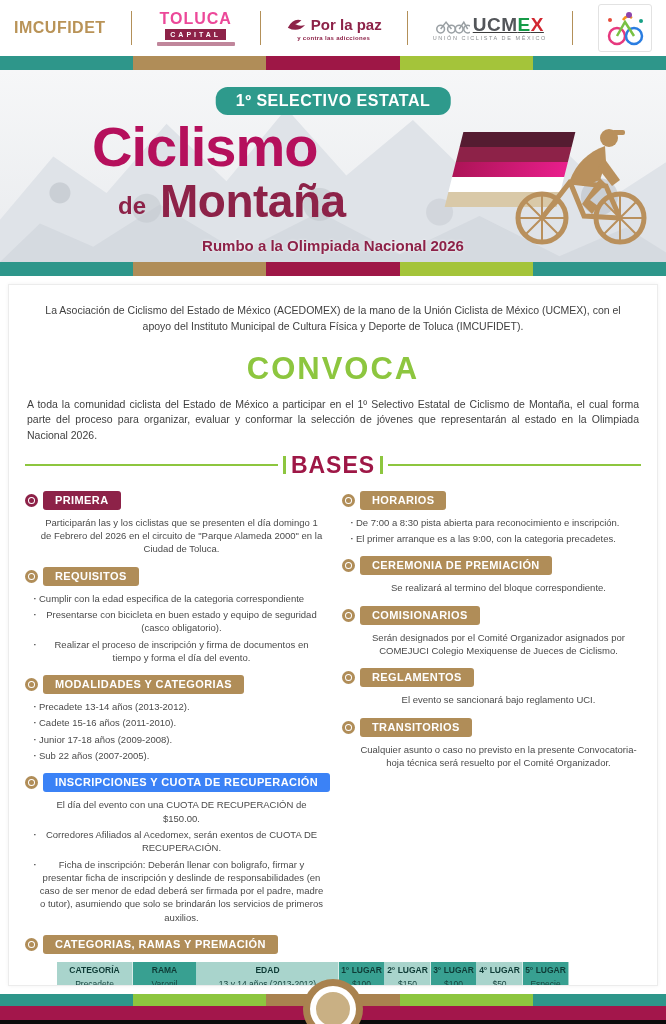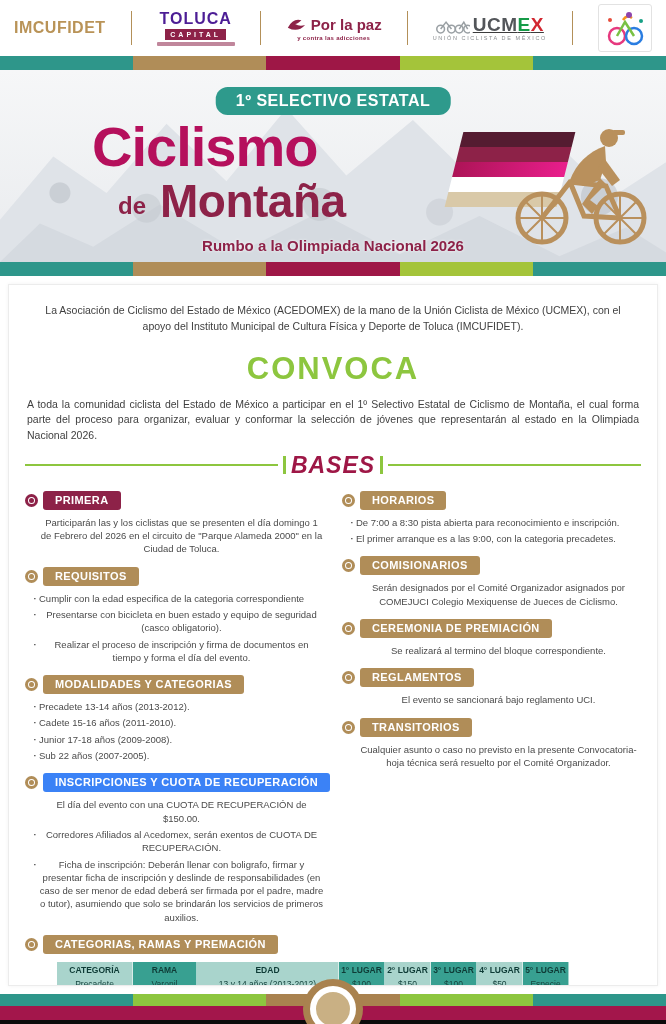--- a/index.html
+++ b/index.html
@@ -4,21 +4,21 @@
 <style>
   html,body{margin:0;padding:0;background:#fff;}
   .page{position:relative;width:666px;height:1024px;overflow:hidden;background:#fff;
         font-family:"Liberation Sans",sans-serif;color:#3c3c3c;}
 
   
   .logos{height:52px;display:flex;align-items:center;justify-content:space-between;padding:2px 14px;}
   .sep{width:1px;height:34px;background:#b39059;}
   .logo{display:flex;flex-direction:column;align-items:center;justify-content:center;line-height:1;}
   .imcufidet{font-weight:800;font-size:16px;color:#b99357;letter-spacing:.5px;}
-  .toluca-t{font-weight:800;font-size:16px;color:#4c1d95;letter-spacing:1px;}
+  .toluca-t{font-weight:800;font-size:16px;color:#ec4899;letter-spacing:1px;}
   .toluca-cap{margin-top:2px;background:#8d2248;color:#fff;font-weight:700;font-size:7px;
               letter-spacing:3px;padding:2px 5px;}
   .toluca-tag{margin-top:2px;width:78px;height:4px;background:#8d2248;opacity:.55;border-radius:1px;}
   .plp-row{display:flex;align-items:center;gap:5px;}
   .plp-title{font-weight:800;font-size:15px;color:#8d2248;}
   .plp-sub{font-size:6px;color:#8d2248;font-weight:700;margin-top:2px;letter-spacing:.3px;}
   .ucmex-row{display:flex;align-items:flex-end;gap:3px;}
   .ucmex-word{font-weight:800;font-size:19px;letter-spacing:.5px;text-decoration:underline;}
   .ucmex-gray{color:#53565a;}
   .ucmex-green{color:#169b48;}
@@ -59,21 +59,21 @@
   .cyclist{position:absolute;top:52px;right:18px;}
   .hero-tagline{position:absolute;bottom:8px;width:100%;text-align:center;font-weight:800;
       font-size:15px;color:#8d2248;text-shadow:0 0 3px rgba(255,255,255,.9);}
 
   
   .content{margin:8px 8px 0;height:702px;border:1px solid #ececec;box-shadow:0 0 4px rgba(0,0,0,.05);
       padding:14px 16px 0;box-sizing:border-box;overflow:hidden;background:#fff;}
   .intro{width:94%;margin:4px auto 0;text-align:center;font-size:10.5px;line-height:1.5;color:#3f3f3f;}
   .convoca{margin:16px 0 4px;text-align:center;font-size:31px;font-weight:800;color:#8dc63f;letter-spacing:2px;}
   .convoca-body{margin:10px 2px 8px;font-size:10.5px;line-height:1.5;text-align:justify;color:#3f3f3f;}
-  .bases-row{display:flex;align-items:center;margin:8px 0 12px;font-style:italic;}
+  .bases-row{display:flex;align-items:center;margin:8px 0 12px;}
   .bases-line{flex:1;height:2px;background:#8dc63f;}
   .bases-tick{width:3px;height:18px;background:#8dc63f;margin:0 5px;}
   .bases-text{font-size:23px;font-weight:800;color:#9e1746;letter-spacing:1px;}
 
   .cols{display:flex;gap:18px;}
   .col{flex:1;min-width:0;}
 
   .section{margin-bottom:11px;}
   .sec-head{display:flex;align-items:center;margin-bottom:6px;}
   .ring{flex:none;width:7px;height:7px;border:3px solid;border-radius:50%;background:#fff;
@@ -298,32 +298,32 @@
             <p class="sec-text bullet">
               <span class="bm">·</span>
               <span>El primer arranque es a las 9:00, con la categoria precadetes.</span>
             </p>
           </div>
           <div class="section">
             <div class="sec-head">
               <span class="ring" style="border-color:#b08d58">
                 <i style="background:#b08d58"></i>
               </span>
+              <span class="sec-badge" style="background:#b08d58">CEREMONIA DE PREMIACIÓN</span>
+            </div>
+            <p class="sec-text para">Se realizará al termino del bloque correspondiente.</p>
+          </div>
+          <div class="section">
+            <div class="sec-head">
+              <span class="ring" style="border-color:#b08d58">
+                <i style="background:#b08d58"></i>
+              </span>
               <span class="sec-badge" style="background:#b08d58">COMISIONARIOS</span>
             </div>
             <p class="sec-text para">Serán designados por el Comité Organizador asignados por COMEJUCI Colegio Mexiquense de Jueces de Ciclismo.</p>
-          </div>
-          <div class="section">
-            <div class="sec-head">
-              <span class="ring" style="border-color:#b08d58">
-                <i style="background:#b08d58"></i>
-              </span>
-              <span class="sec-badge" style="background:#b08d58">CEREMONIA DE PREMIACIÓN</span>
-            </div>
-            <p class="sec-text para">Se realizará al termino del bloque correspondiente.</p>
           </div>
           <div class="section">
             <div class="sec-head">
               <span class="ring" style="border-color:#b08d58">
                 <i style="background:#b08d58"></i>
               </span>
               <span class="sec-badge" style="background:#b08d58">REGLAMENTOS</span>
             </div>
             <p class="sec-text para">El evento se sancionará bajo reglamento UCI.</p>
           </div>

